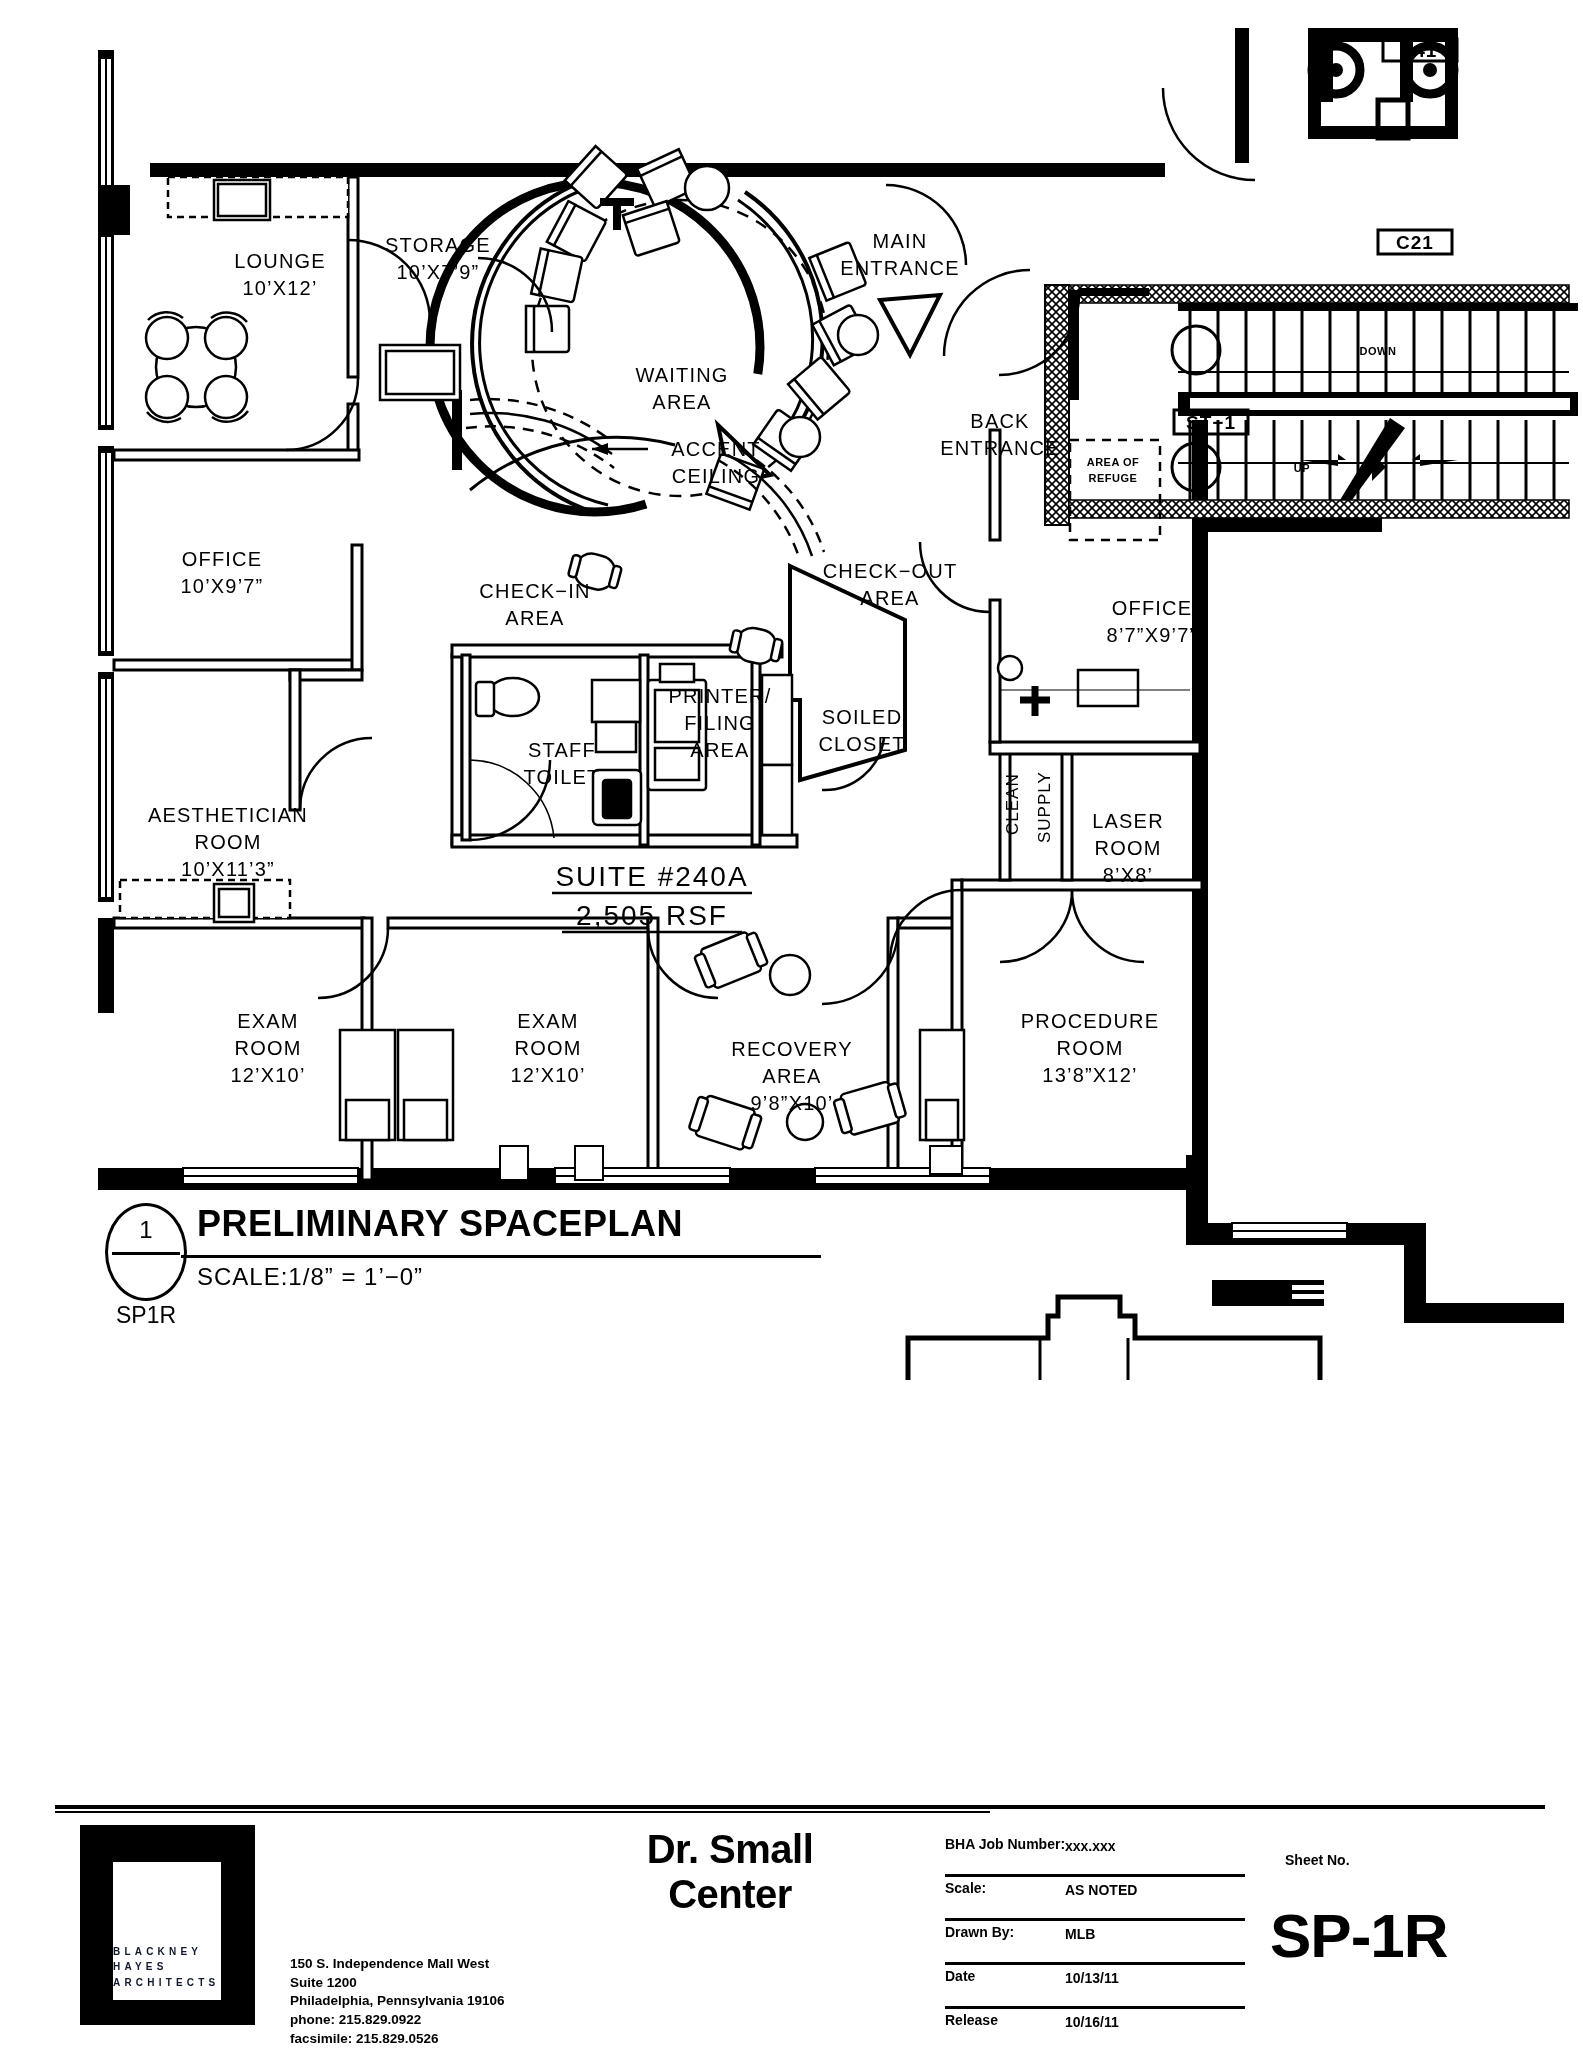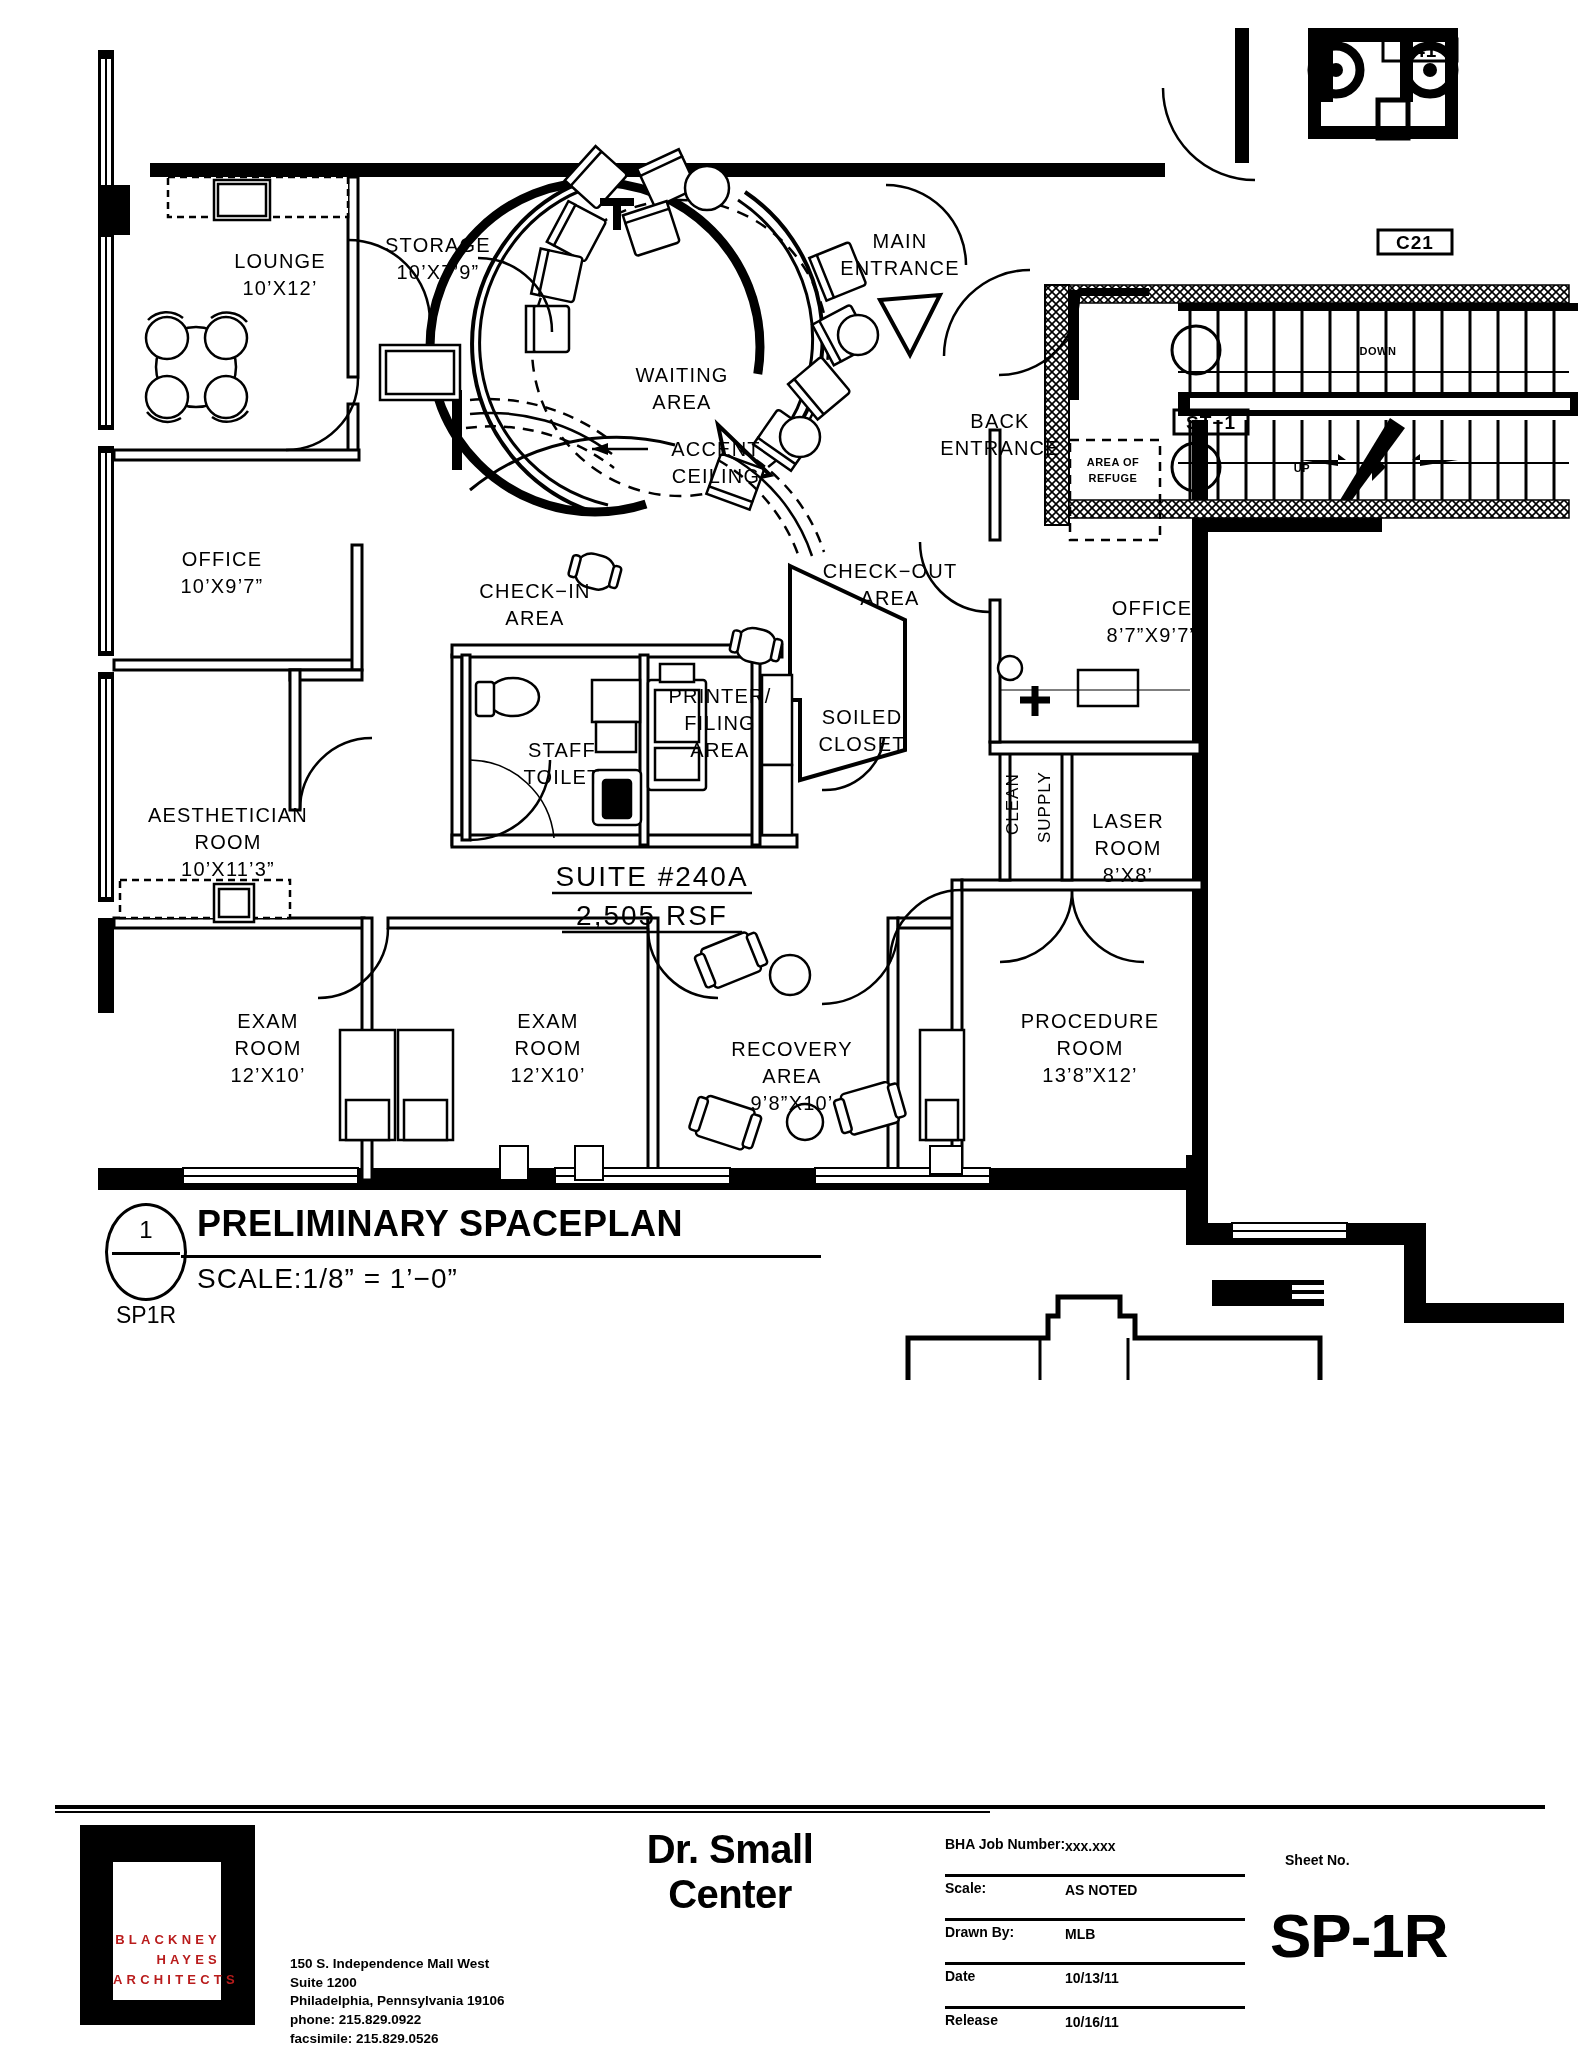--- a/index.html
+++ b/index.html
@@ -16,42 +16,42 @@
   .suite{font-size:28px;letter-spacing:2px;text-anchor:middle;}
   .tag{font-size:19px;font-weight:bold;letter-spacing:1px;text-anchor:middle;}
   .vert{font-size:17px;letter-spacing:1px;}
 
   
   #titleblock{position:absolute;left:0;top:1795px;width:1583px;height:253px;}
   .tb-rule{position:absolute;left:55px;top:10px;width:1490px;height:4px;background:#000;}
   .tb-rule2{position:absolute;left:55px;top:16px;width:935px;height:2px;background:#000;}
   #logo-box{position:absolute;left:80px;top:30px;width:175px;height:200px;background:#000;}
   #logo-inner{position:absolute;left:33px;top:37px;width:108px;height:138px;background:#fff;}
-  .logo-line{color:#b91c1c;font-weight:bold;font-size:13px;letter-spacing:4.2px;text-align:right;
+  .logo-line{color:#0f172a;font-weight:bold;font-size:10px;letter-spacing:4.2px;text-align:left;
              font-family:"Liberation Sans", sans-serif;line-height:1.55;}
   #logo-text{position:absolute;left:0;right:0;bottom:10px;}
   #addr{position:absolute;left:290px;top:160px;width:330px;font-size:13.5px;font-weight:bold;line-height:1.38;}
   #proj{position:absolute;left:520px;top:32px;width:420px;text-align:center;
         font-size:40px;font-weight:bold;line-height:1.12;letter-spacing:-0.5px;}
   #meta{position:absolute;left:945px;top:38px;width:330px;}
   .meta-row{position:relative;height:44px;}
   .meta-row .lbl{position:absolute;left:0;top:3px;font-size:14px;font-weight:bold;}
   .meta-row .val{position:absolute;left:120px;top:5px;font-size:14px;font-weight:bold;}
   .meta-row .ln{position:absolute;left:0;bottom:0;width:300px;height:3px;background:#000;}
   #sheetno-lbl{position:absolute;left:1285px;top:41px;font-size:14px;font-weight:bold;margin-top:16px;}
   #sheetno{position:absolute;left:1270px;top:105px;font-size:62px;font-weight:bold;letter-spacing:-1px;}
   
   #plantitle{position:absolute;left:105px;top:1195px;width:760px;height:130px;}
   #bubble{position:absolute;left:0;top:8px;width:76px;height:92px;border:3px solid #000;border-radius:50%;}
   #bub-num{position:absolute;left:0;right:0;top:10px;text-align:center;font-size:24px;}
   #bub-ln{position:absolute;left:4px;top:46px;width:68px;height:3px;background:#000;}
   #bub-sub{position:absolute;left:0;right:0;top:52px;text-align:center;font-size:23px;margin-top:44px;}
   #pt-main{position:absolute;left:92px;top:8px;font-size:36px;font-weight:bold;letter-spacing:0.5px;}
   #pt-rule{position:absolute;left:76px;top:60px;width:640px;height:3px;background:#000;}
-  #pt-scale{position:absolute;left:92px;top:68px;font-size:28px;letter-spacing:1px;}
+  #pt-scale{position:absolute;left:92px;top:68px;font-size:24px;letter-spacing:1px;}
 </style>
 </head>
 <body>
 
 <div id="sheet">
 
   <svg id="floorplan" width="1583" height="1380" viewBox="0 0 1583 1380" xmlns="http://www.w3.org/2000/svg">
 
     <defs>
       <pattern id="hatchwall" width="8" height="8" patternUnits="userSpaceOnUse">

